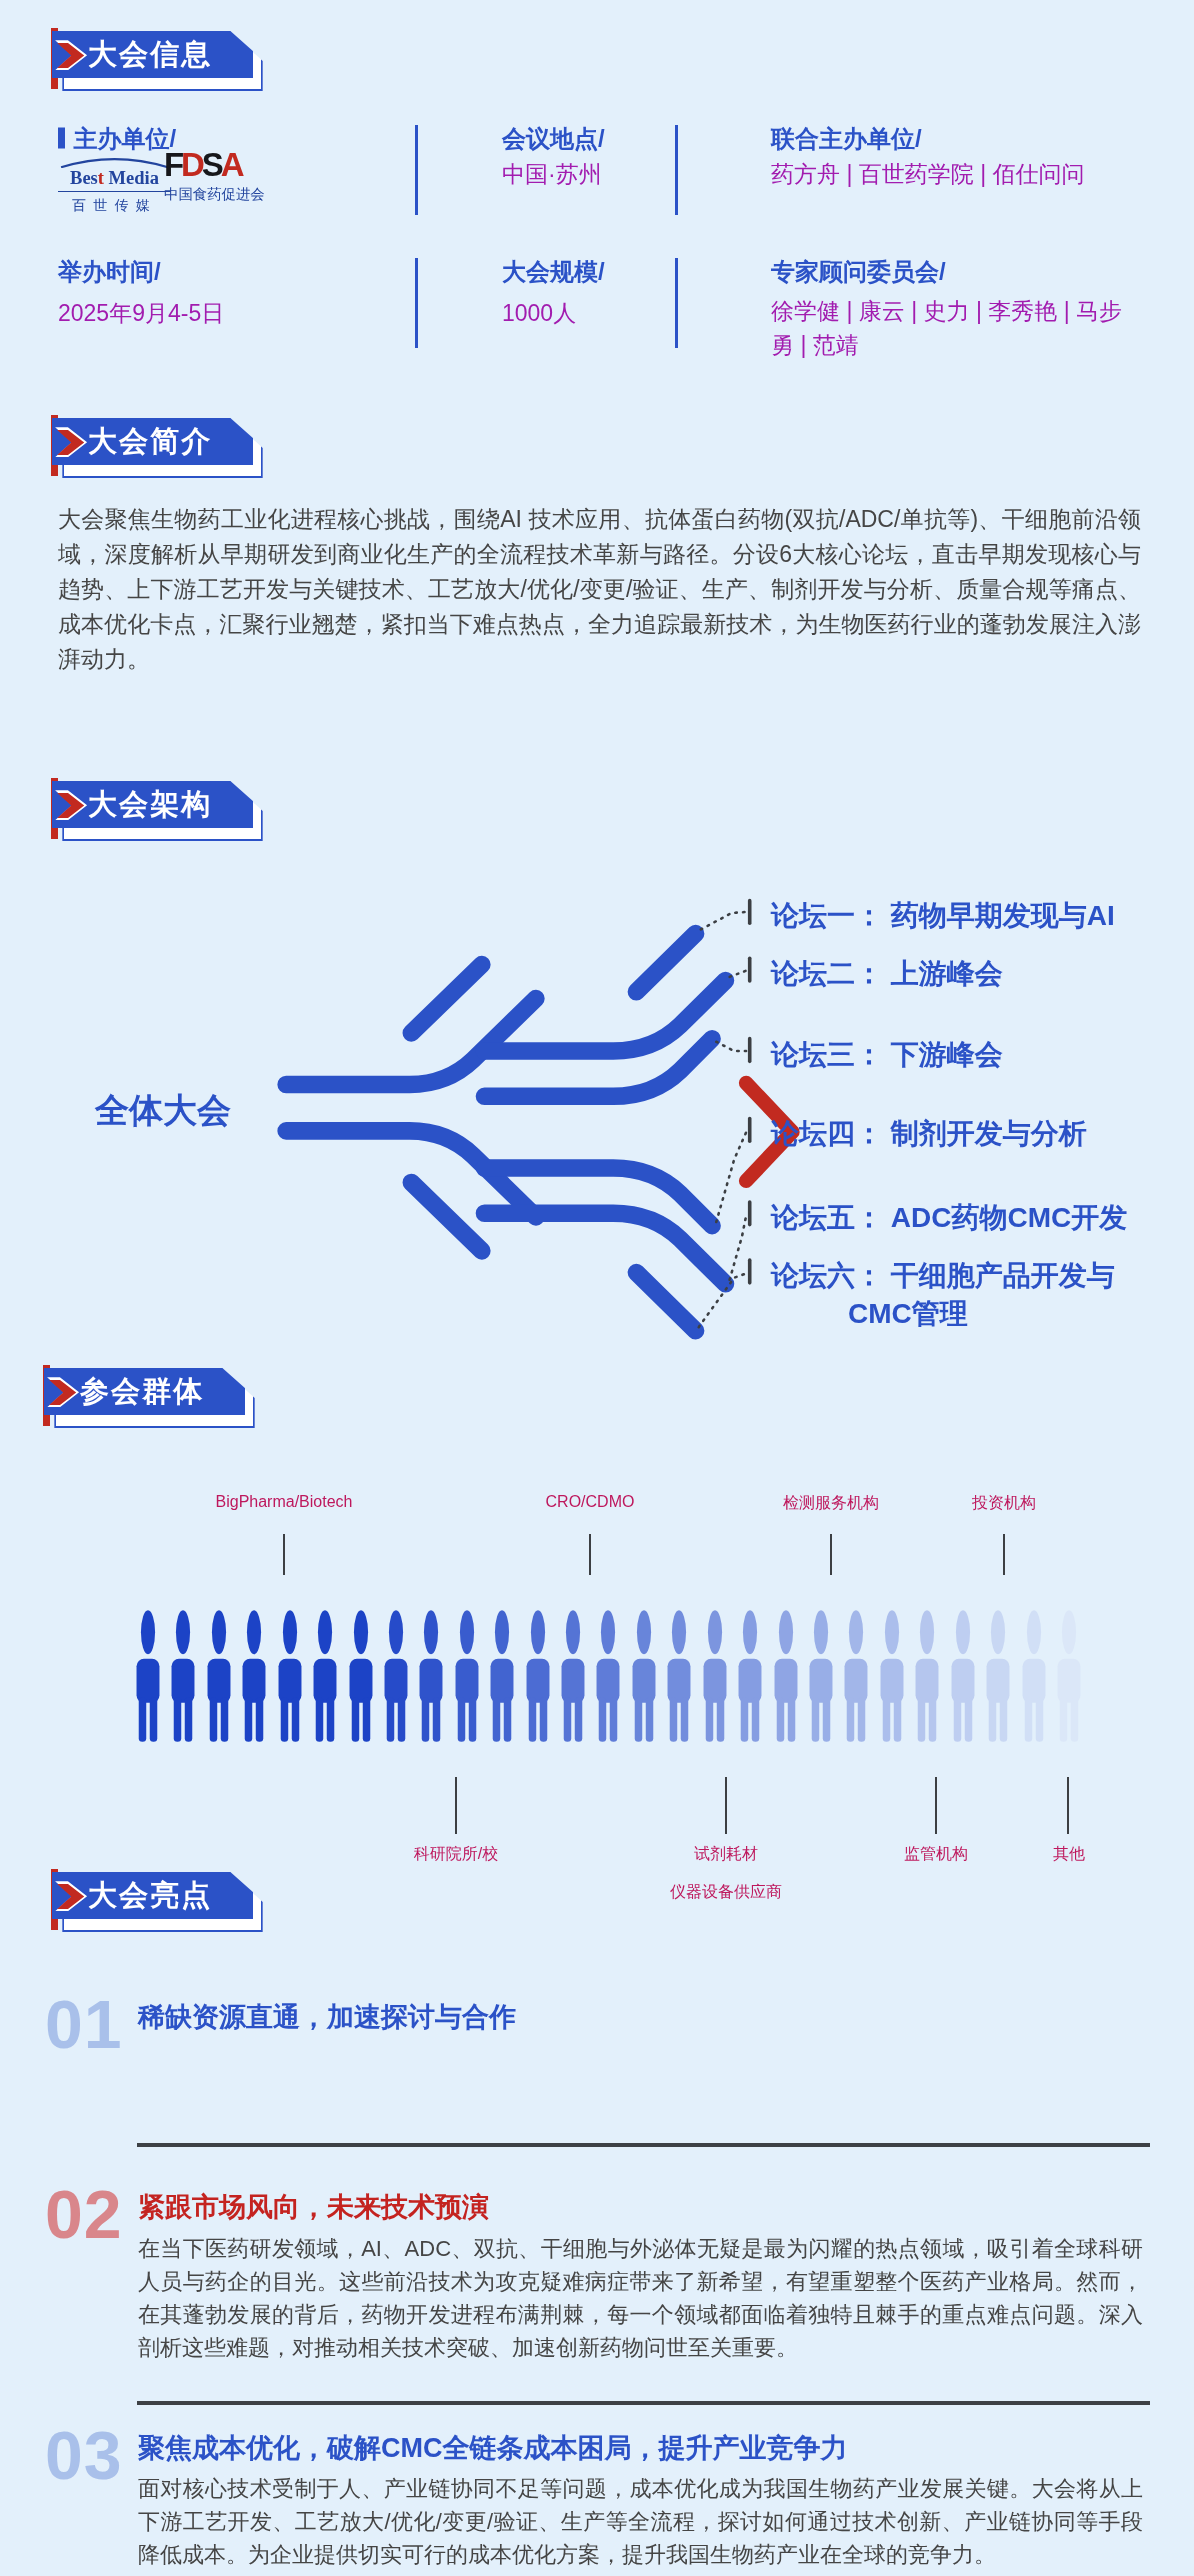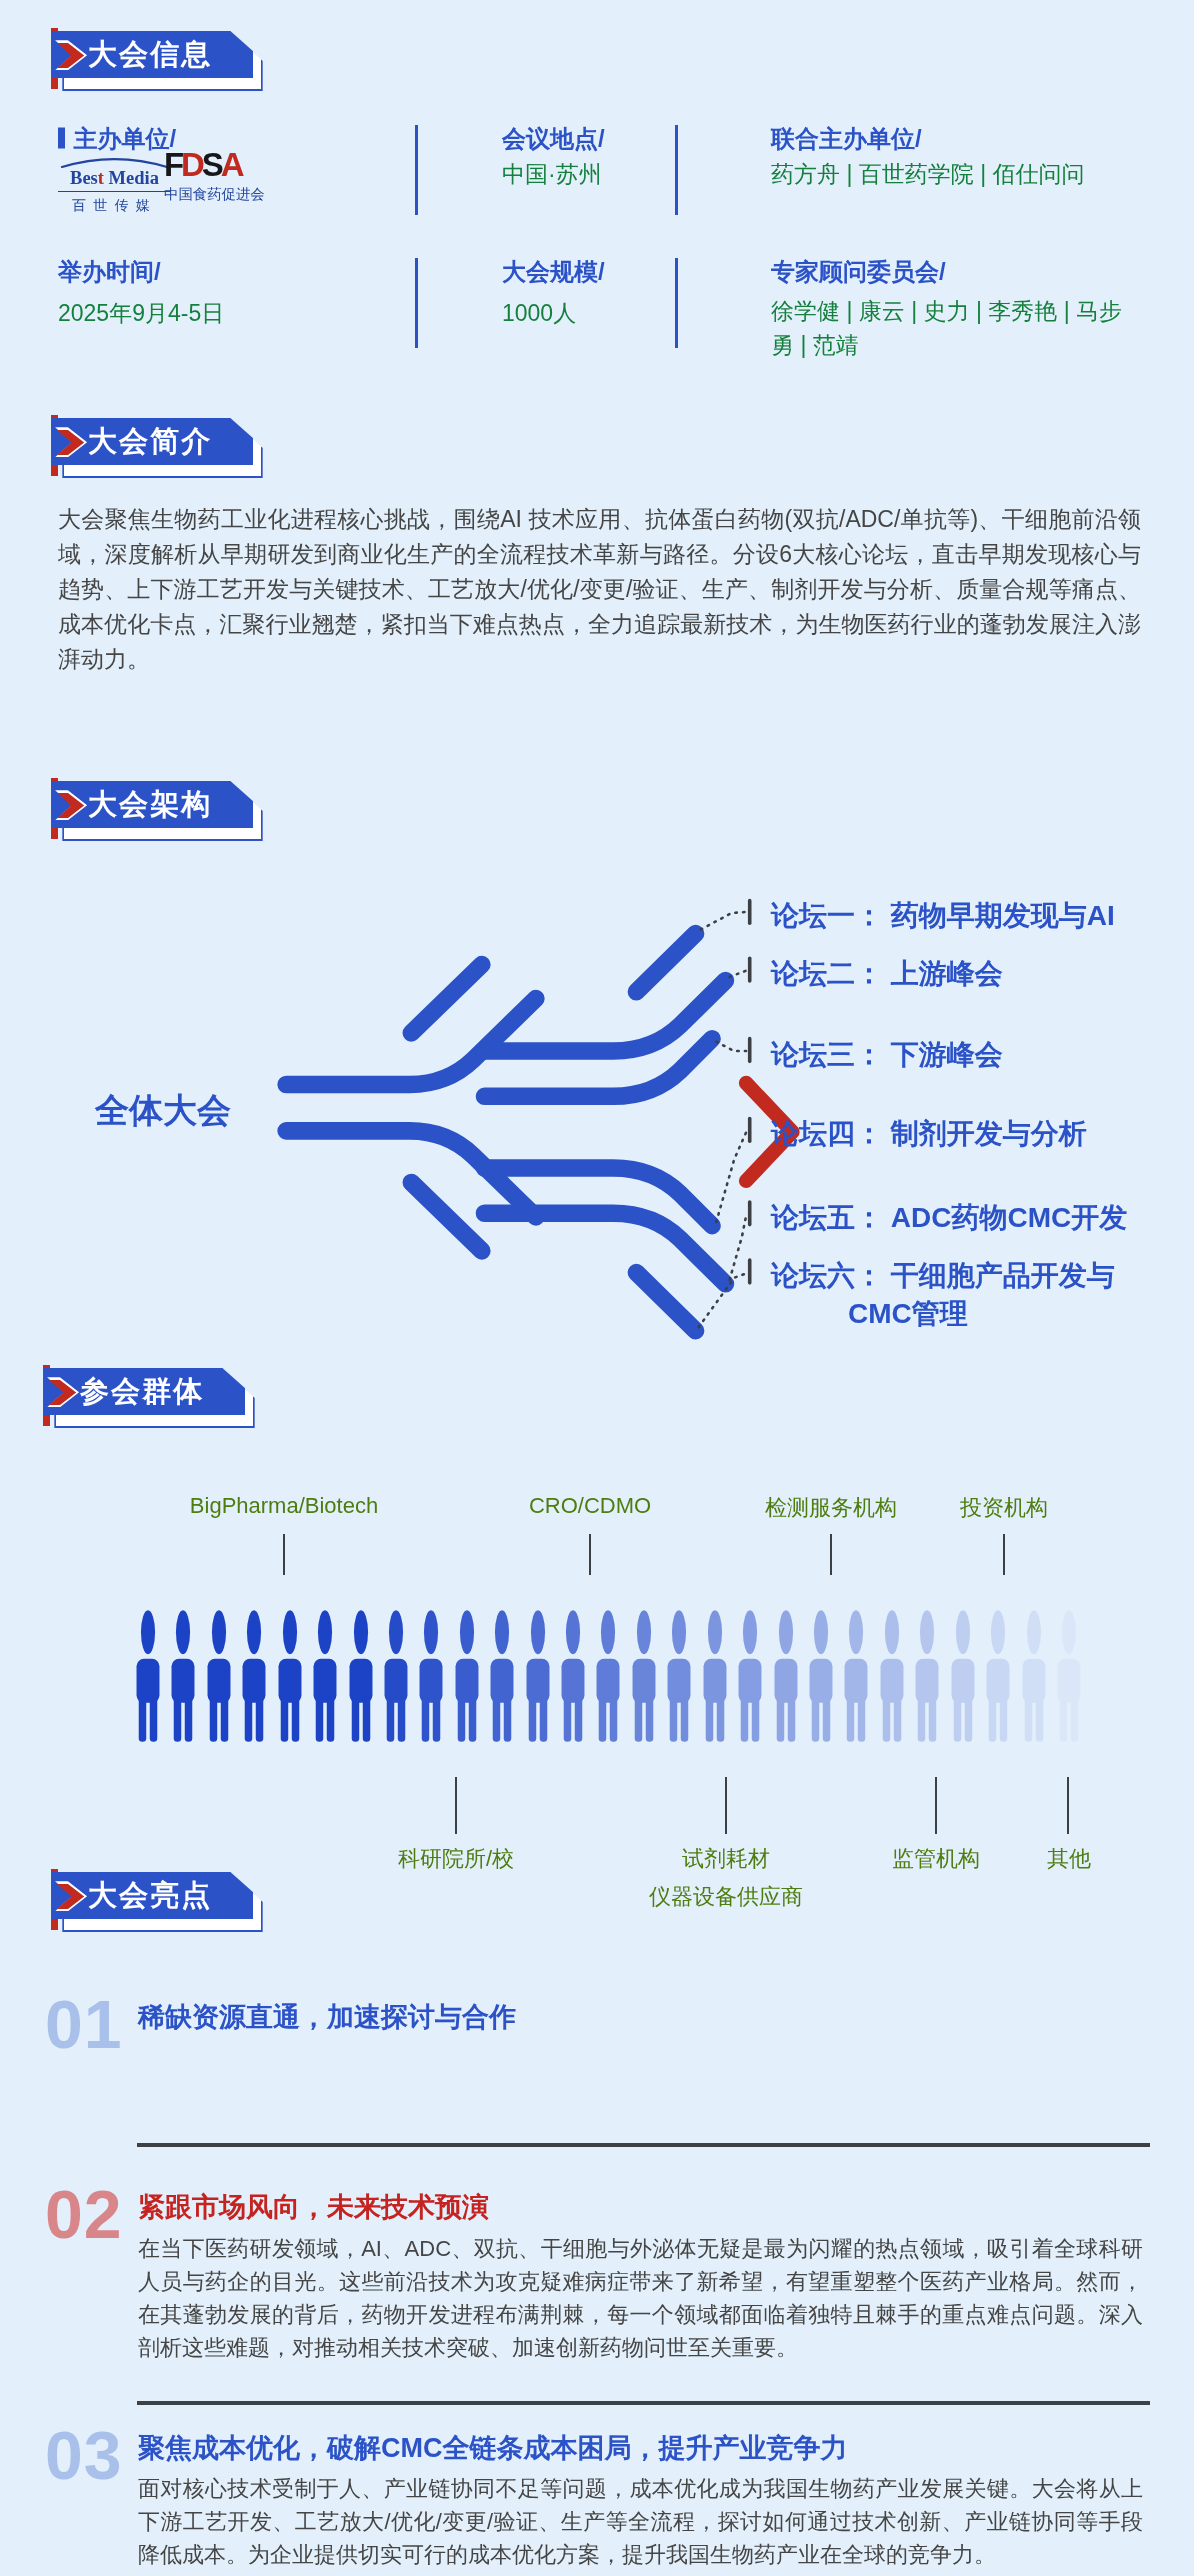--- a/index.html
+++ b/index.html
@@ -16,21 +16,21 @@
       clip-path:polygon(0 0,40% 0,100% 50%,40% 100%,0 100%,52% 50%);z-index:4;}
   .badge .shadow{position:absolute;left:10.3px;top:9.3px;right:-9.3px;height:47px;background:#fff;border:2.1px solid var(--c-blue);
       clip-path:polygon(0 0,calc(100% - 23px) 0,100% 20.6px,100% 100%,0 100%);z-index:0;}
   .badge .box{position:relative;display:inline-block;background:var(--c-blue);color:#fff;font-size:29px;font-weight:bold;
       letter-spacing:2.1px;line-height:47px;padding:0 41px 0 36px;
       clip-path:polygon(0 0,calc(100% - 23px) 0,100% 20.6px,100% 100%,0 100%);z-index:2;}
 
   
   .cell-label{position:absolute;font-size:24px;font-weight:bold;color:var(--c-blue);white-space:nowrap;}
   .cell-label .lead{display:inline-block;width:7.2px;height:20.6px;background:var(--c-blue);margin-right:8.2px;transform:translateY(1.5px);}
-  .cell-value{position:absolute;font-size:23px;color:#15803d;white-space:nowrap;}
+  .cell-value{position:absolute;font-size:23px;color:#a21caf;white-space:nowrap;}
   .vline{position:absolute;width:2.6px;background:var(--c-blue);}
 
   .bestmedia{position:absolute;text-align:center;color:var(--c-navy);}
   .bestmedia .arc{display:block;margin:0 auto;}
   .bestmedia .en{font-family:"Liberation Serif","DejaVu Serif",serif;font-weight:bold;font-size:18.5px;
       border-bottom:1.5px solid var(--c-navy);padding-bottom:2.1px;white-space:nowrap;}
   .bestmedia .en .t{color:var(--c-red);}
   .bestmedia .cn{font-size:14px;letter-spacing:7.2px;margin-top:4.1px;white-space:nowrap;}
   .fdsa{position:absolute;text-align:center;}
   .fdsa .letters{font-size:33px;font-weight:bold;letter-spacing:-3.1px;font-family:"Liberation Sans",sans-serif;line-height:33px;}
@@ -43,21 +43,21 @@
   
   .plenary{position:absolute;font-size:34px;font-weight:bold;color:var(--c-blue);}
   .forum{position:absolute;font-size:28px;font-weight:bold;color:var(--c-blue);white-space:nowrap;}
   .forum .l2{display:block;padding-left:77px;}
   .ab{fill:none;stroke:var(--c-blue);stroke-width:34;stroke-linecap:round;}
   .chev{fill:none;stroke:var(--c-red);stroke-width:28;stroke-linecap:round;stroke-linejoin:round;}
   .leader{fill:none;stroke:#3c3f43;stroke-width:5;stroke-dasharray:3 12;stroke-linecap:round;}
   .tickline{stroke:#3c3f43;stroke-width:7;stroke-linecap:round;}
 
   
-  .aud-label{position:absolute;font-size:22px;color:#4d7c0f;white-space:nowrap;transform:translateX(-50%);text-align:center;}
+  .aud-label{position:absolute;font-size:16px;color:#be185d;white-space:nowrap;transform:translateX(-50%);text-align:center;}
   .aud-tick{position:absolute;width:2.1px;background:#3c3f43;}
   .people{position:absolute;left:133px;top:1584px;width:951px;height:183px;display:flex;justify-content:space-between;align-items:flex-start;}
   .person{width:30px;height:183px;flex:0 0 auto;}
 
   
   .hl-num{position:absolute;font-size:68px;font-weight:bold;line-height:68px;letter-spacing:1px;}
   .hl-title{position:absolute;font-size:27px;font-weight:bold;white-space:nowrap;}
   .hl-text{position:absolute;font-size:22px;line-height:33px;text-align:justify;color:#454545;}
   .hl-divider{position:absolute;left:137px;width:1013px;height:4.1px;background:#3d4145;}
 </style>

